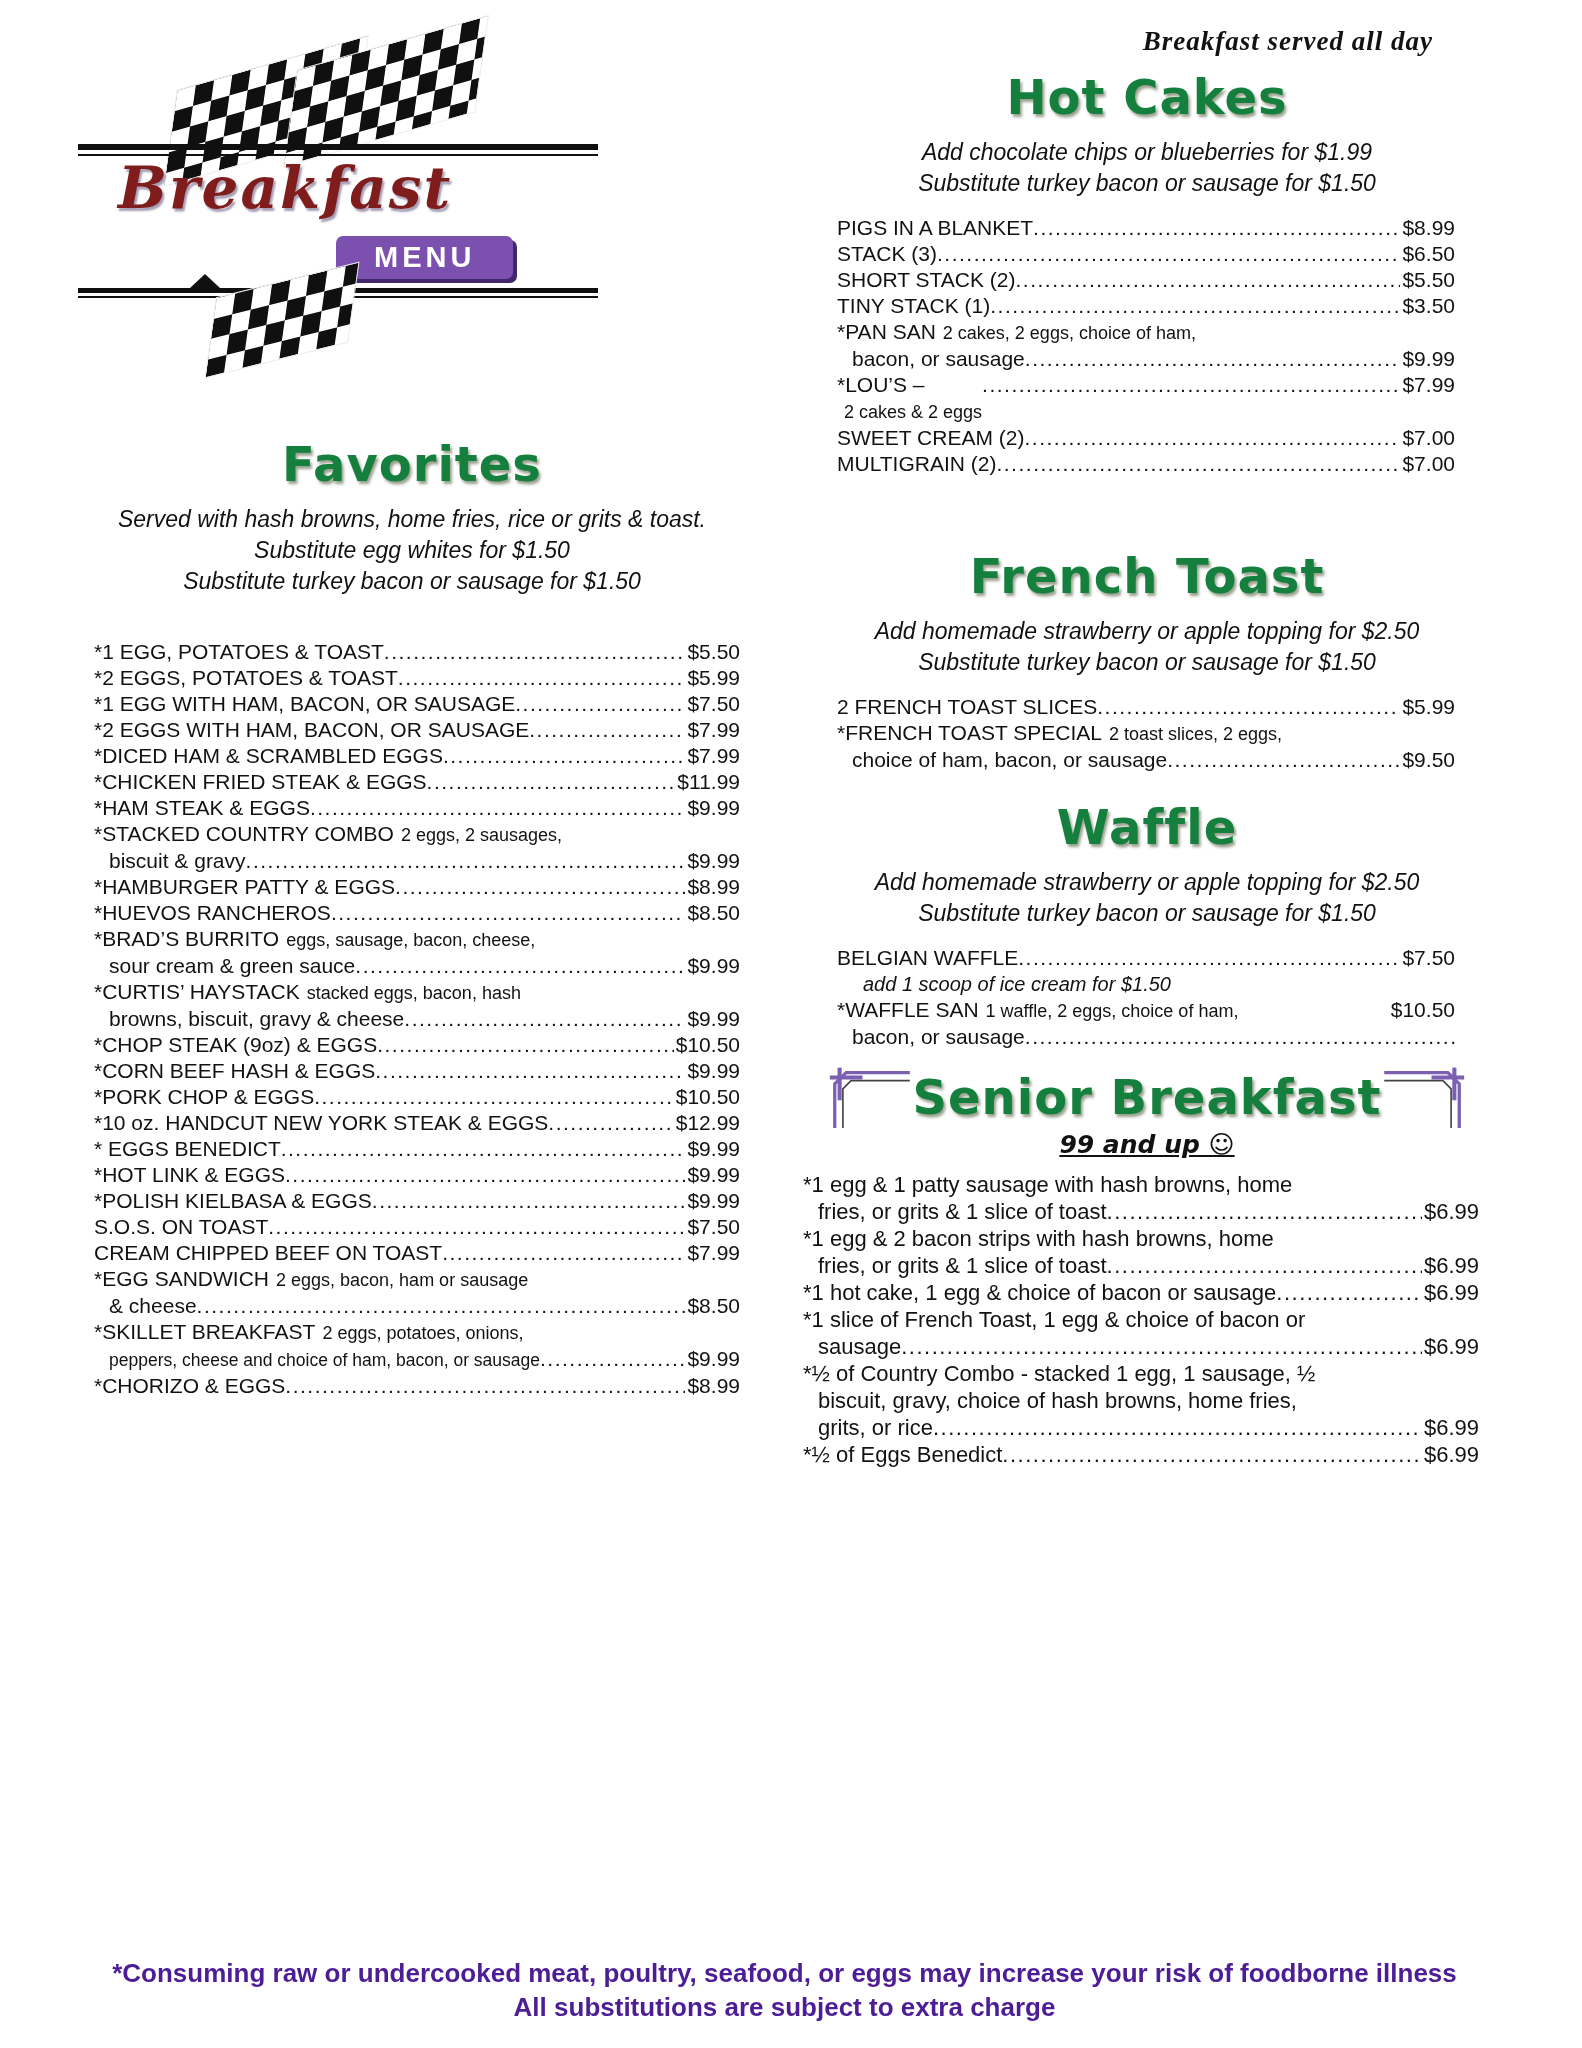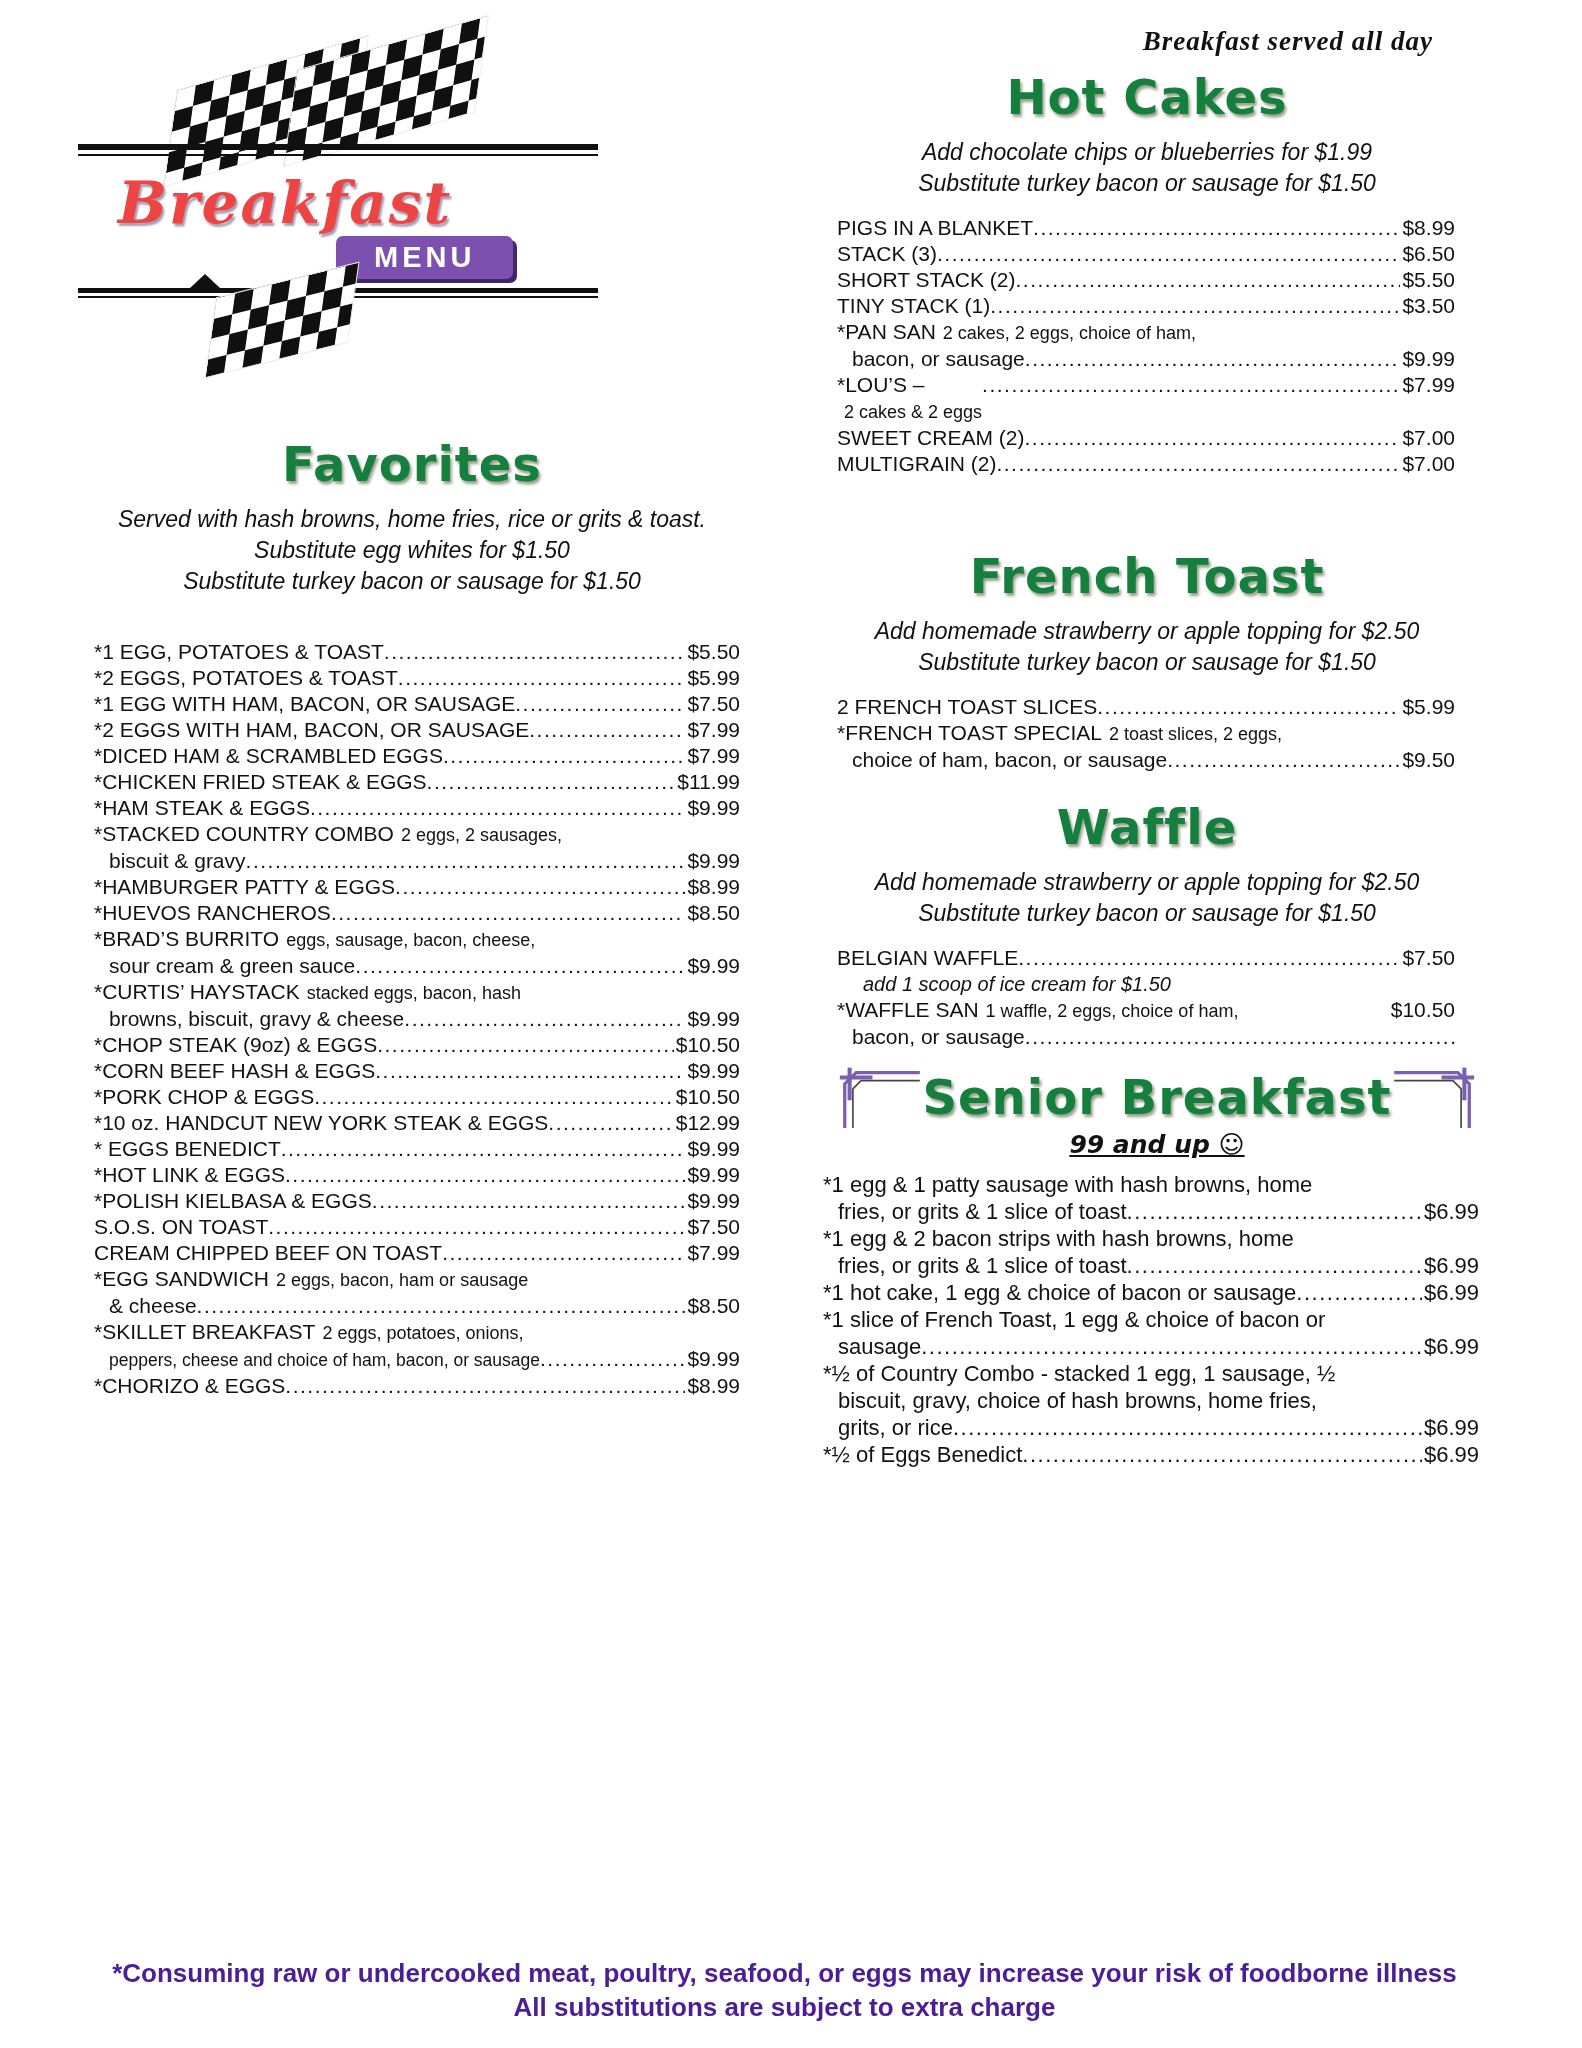--- a/index.html
+++ b/index.html
@@ -18,42 +18,42 @@
   .flag-b { width:200px; height:90px; left:208px; top:8px;  transform:rotate(-16deg) skewX(-24deg); }
   .flag-c { width:148px; height:76px; left:130px; top:244px; transform:rotate(-14deg) skewX(-22deg); }
   .rule  { position:absolute; background:#101010; }
   .rule1  { left:0; top:106px; width:520px; height:6px; }
   .rule1b { left:0; top:116px; width:520px; height:2px; }
   .rule2  { left:0; top:250px; width:520px; height:5px; }
   .rule2b { left:0; top:258px; width:520px; height:2px; }
   .tri { position:absolute; left:112px; top:236px; width:0; height:0;
          border-left:15px solid transparent; border-right:15px solid transparent;
          border-bottom:14px solid #101010; }
-  .brand { position:absolute; left:40px; top:131px; font-family:"DejaVu Serif", serif;
-           font-style:italic; font-weight:bold; font-size:58px; color:#ef4444;
+  .brand { position:absolute; left:40px; top:116px; font-family:"DejaVu Serif", serif;
+           font-style:italic; font-weight:bold; font-size:58px; color:#7f1d1d;
            text-shadow:2px 3px 2px rgba(60,40,90,.45); letter-spacing:2px; }
   .menu-badge { position:absolute; left:258px; top:198px; background:#7b50ae; color:#fff;
                 font-weight:bold; font-size:29px; letter-spacing:4px; padding:5px 38px;
                 border-radius:7px; box-shadow:4px 4px 0 #41276b; }
 
   
   .sec-title { text-align:center; font-weight:bold; font-size:48px; color:#15803d;
                text-shadow:2px 3px 3px #9aa08e; letter-spacing:1px;
                font-family:"DejaVu Sans", sans-serif; }
   .sec-notes { margin-top:12px; text-align:center; font-style:italic; font-size:23px;
                line-height:31px; color:#111; }
   .sec-items { margin-top:16px; font-size:21px; line-height:26px; }
 
   .fav { margin-top:66px; }
   .fav .sec-items { margin-top:42px; padding:0 6px 0 16px; }
   .hc  { margin-top:12px; }
   .hc .sec-items, .ft .sec-items, .wf .sec-items { padding:0 36px 0 34px; }
   .ft  { margin-top:71px; }
   .wf  { margin-top:26px; }
-  .sr  { margin-top:16px;margin-left:20px; }
+  .sr  { margin-top:16px; }
   .sr .sec-items { margin-top:12px; padding:0 12px 0 0; font-size:22px; line-height:27px; }
 
   .mline { display:flex; align-items:baseline; }
   .mname { white-space:nowrap; }
   .mdesc { font-size:18px; margin-left:7px; white-space:nowrap; }
   .ind    { padding-left:15px; }
   .lsmall .mname { font-size:17.5px; }
   .lnote  { font-style:italic; padding-left:26px; font-size:20px; }
   .leader { flex:1 1 auto; overflow:hidden; min-width:6px; white-space:nowrap; }
   .leader.dots::before {

